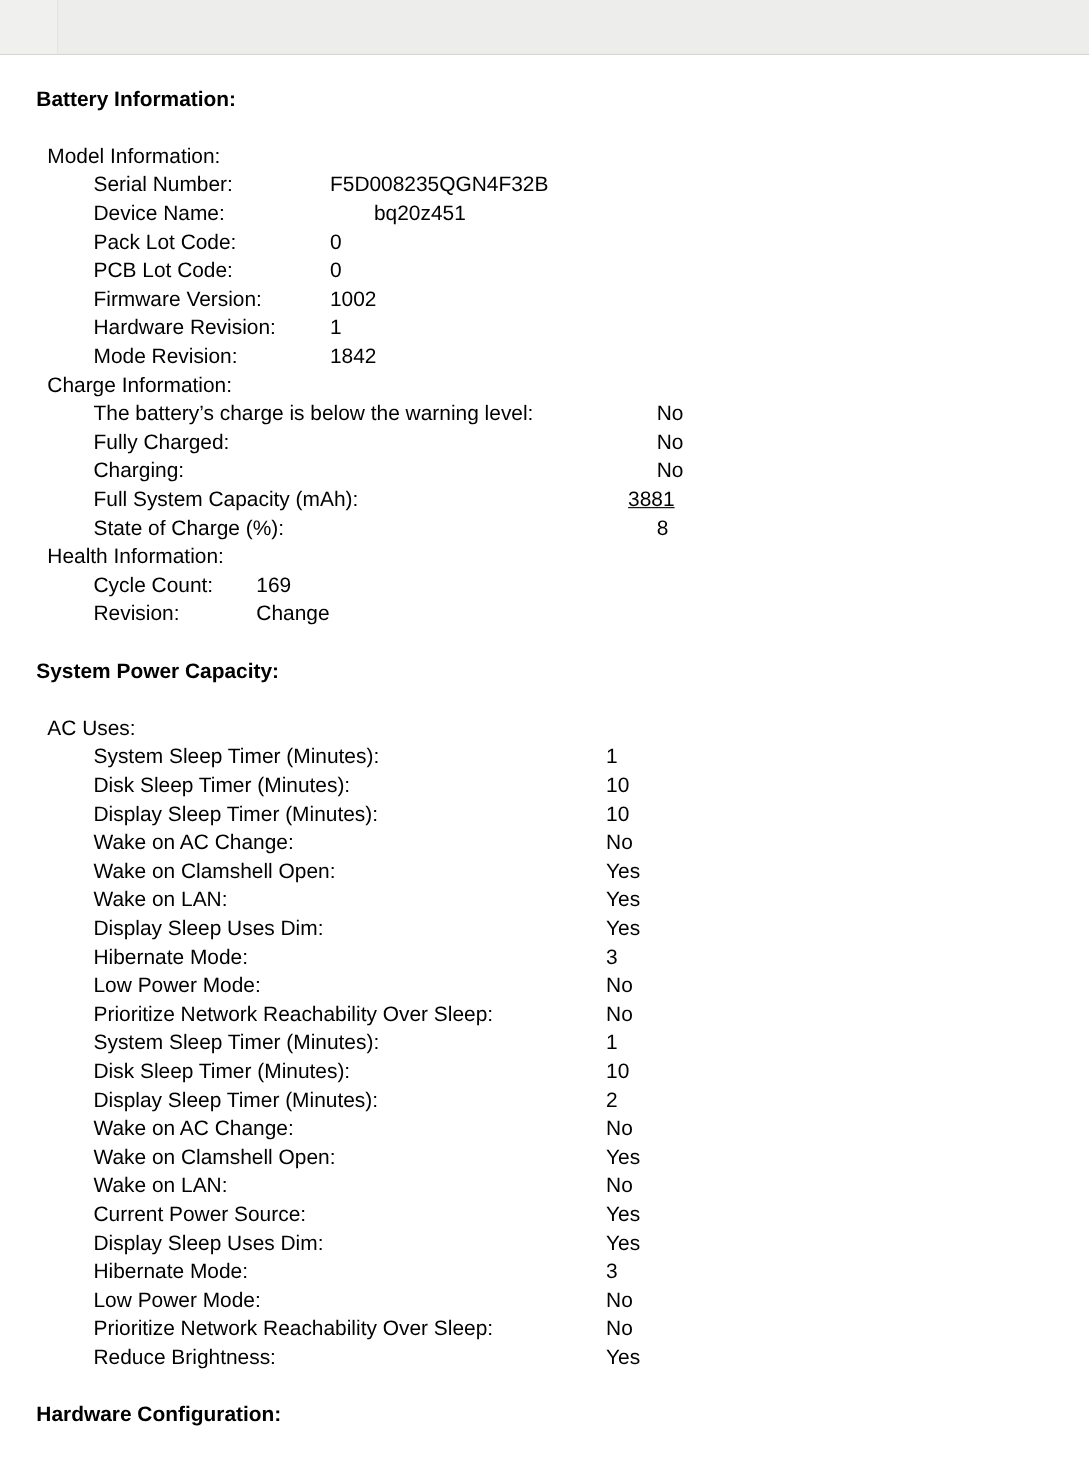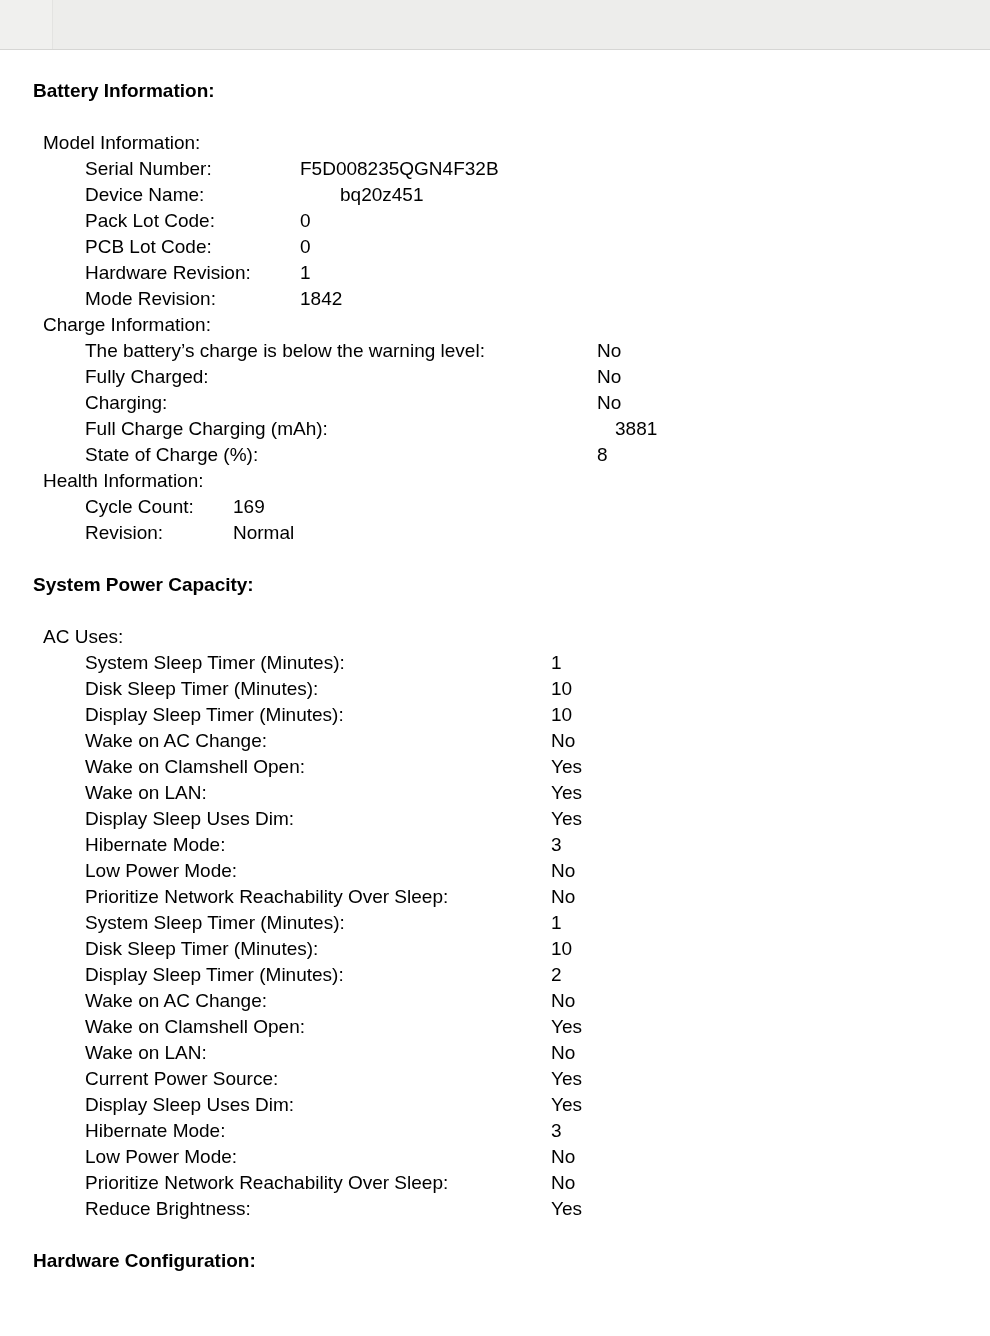--- a/index.html
+++ b/index.html
@@ -69,20 +69,24 @@
     </div>
     <div class="line">
       <span class="lbl">Pack Lot Code:</span>
       <span class="val" style="left: 300px;">0</span>
     </div>
     <div class="line">
       <span class="lbl">PCB Lot Code:</span>
       <span class="val" style="left: 300px;">0</span>
     </div>
     <div class="line">
+      <span class="lbl">Firmware Version:</span>
+      <span class="val" style="left: 300px;">1002</span>
+    </div>
+    <div class="line">
       <span class="lbl">Hardware Revision:</span>
       <span class="val" style="left: 300px;">1</span>
     </div>
     <div class="line">
       <span class="lbl">Mode Revision:</span>
       <span class="val" style="left: 300px;">1842</span>
     </div>
     <div class="line">
       <span class="grp">Charge Information:</span>
     </div>
@@ -92,37 +96,37 @@
     </div>
     <div class="line">
       <span class="lbl">Fully Charged:</span>
       <span class="val" style="left: 597px;">No</span>
     </div>
     <div class="line">
       <span class="lbl">Charging:</span>
       <span class="val" style="left: 597px;">No</span>
     </div>
     <div class="line">
-      <span class="lbl">Full Charge Charging (mAh):</span>
-      <span class="val" style="left: 615px;">3881</span>
+      <span class="lbl">Full System Capacity (mAh):</span>
+      <span class="val" style="left: 571px; text-decoration: underline;">3881</span>
     </div>
     <div class="line">
       <span class="lbl">State of Charge (%):</span>
       <span class="val" style="left: 597px;">8</span>
     </div>
     <div class="line">
       <span class="grp">Health Information:</span>
     </div>
     <div class="line">
       <span class="lbl">Cycle Count:</span>
       <span class="val" style="left: 233px;">169</span>
     </div>
     <div class="line">
       <span class="lbl">Revision:</span>
-      <span class="val" style="left: 233px;">Normal</span>
+      <span class="val" style="left: 233px;">Change</span>
     </div>
     <div class="line"></div>
     <div class="line">
       <span class="sec">System Power Capacity:</span>
     </div>
     <div class="line"></div>
     <div class="line">
       <span class="grp">AC Uses:</span>
     </div>
     <div class="line">

